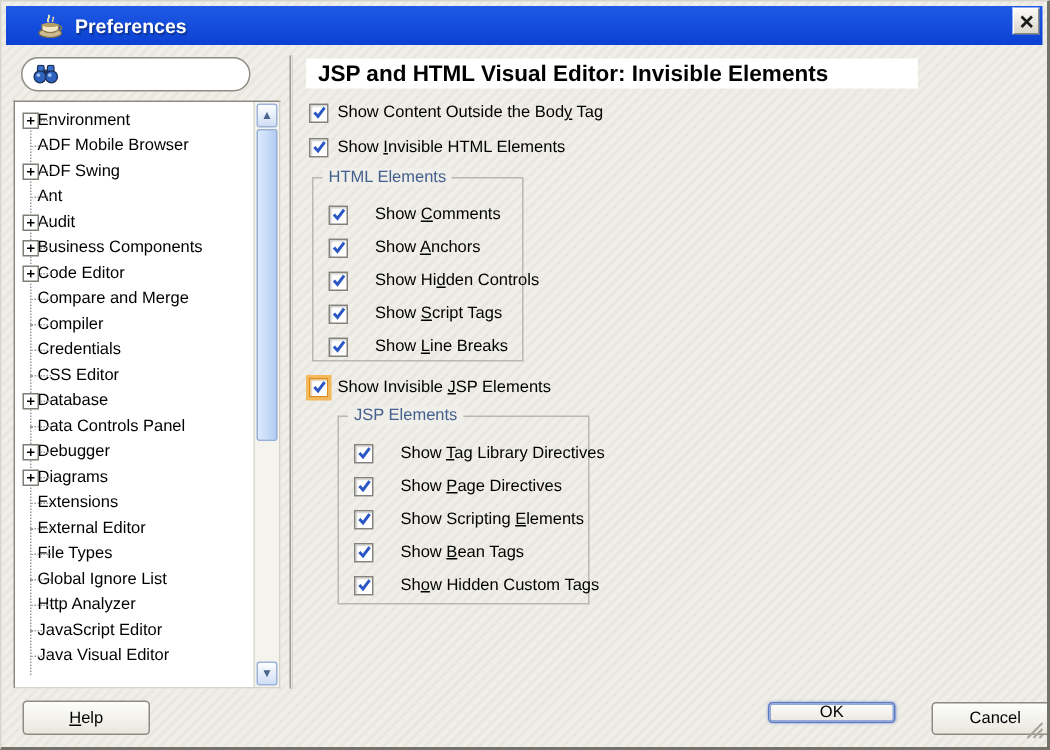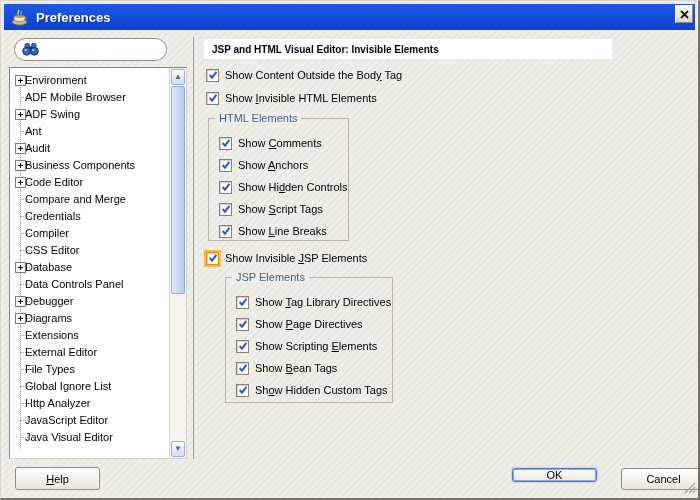--- a/index.html
+++ b/index.html
@@ -19,21 +19,21 @@
     border-left: 1px solid #D8D6CC;
     border-right: 2px solid #73716A;
     border-bottom: 2px solid #73716A;
     overflow: hidden;
   }
   
   .titlebar {
     position: absolute; left: 3px; top: 3px; right: 3px; height: 26px;
     background: linear-gradient(#2059E6, #0A41D2);
     display: flex; align-items: center;
-    padding-left: 7px;
+    padding-left: 21px;
   }
   .titlebar .cup { margin-right: 7px; display: inline-flex; }
   .titlebar .title {
     color: #fff; font-weight: bold; font-size: 13px;
     text-shadow: 1px 1px 1px rgba(0,0,0,0.35);
   }
   .close-btn {
     position: absolute; right: 5px; top: 4px; width: 18px; height: 18px;
     background: linear-gradient(#FBFAF6, #D9D6CC);
     border: 1px solid #8E8C82;
@@ -104,21 +104,21 @@
   
   .splitter {
     position: absolute; left: 192px; top: 36px; width: 2px; height: 422px;
     background: #9C9A90; border-right: 1px solid #E8E7E1;
   }
   
   .page-title-bar {
     position: absolute; left: 203px; top: 38px; width: 408px; height: 20px;
     background: #fff; display: flex; align-items: center; padding-left: 8px;
   }
-  .page-title-bar span { font-weight: bold; font-size: 10px; }
+  .page-title-bar span { font-weight: bold; font-size: 15px; }
   .cb-list { position: absolute; }
   #top-cb-list { left: 205px; top: 66px; }
   .cb-row { display: flex; align-items: center; height: 16px; margin-bottom: 7px; cursor: default; }
   .cb-box {
     width: 13px; height: 13px; background: #fff;
     border: 1px solid #848278; margin-right: 6px; flex: none;
     display: flex; align-items: center; justify-content: center;
     box-shadow: inset 1px 1px 1px rgba(120,120,120,0.35);
   }
   .cb-box.focused {
@@ -130,21 +130,21 @@
   .groupbox {
     position: absolute; border: 1px solid #BAB8AE;
   }
   #html-group { left: 207px; top: 117px; width: 141px; height: 123px; }
   #jsp-group  { left: 224px; top: 276px; width: 168px; height: 126px; }
   .group-label {
     position: absolute; top: -7px; left: 6px; background: #EFEEE8;
     color: #44608F; padding: 0 4px; font-size: 11px; white-space: nowrap;
   }
   .group-list { position: absolute; left: 10px; top: 16px; }
-  .group-list .cb-row { margin-bottom: 6px; }
+  .group-list .cb-row { margin-bottom: 6px; gap: 12px; }
   #jsp-toggle-slot { left: 205px; top: 249px; }
   
   .btn {
     position: absolute; height: 23px;
     background: linear-gradient(#FDFDFB, #E9E7DF);
     border: 1px solid #8E8C82; border-radius: 3px;
     font-family: inherit; font-size: 11px; color: #000;
     display: flex; align-items: center; justify-content: center;
     cursor: default;
   }
@@ -226,25 +226,25 @@
         <div class="tree-item">
     <span class="expand-box"></span>
     <span class="tree-label">Code Editor</span>
   </div>
         <div class="tree-item">
     
     <span class="tree-label">Compare and Merge</span>
   </div>
         <div class="tree-item">
     
+    <span class="tree-label">Compiler</span>
+  </div>
+        <div class="tree-item">
+    
     <span class="tree-label">Credentials</span>
-  </div>
-        <div class="tree-item">
-    
-    <span class="tree-label">Compiler</span>
   </div>
         <div class="tree-item">
     
     <span class="tree-label">CSS Editor</span>
   </div>
         <div class="tree-item">
     <span class="expand-box"></span>
     <span class="tree-label">Database</span>
   </div>
         <div class="tree-item">

